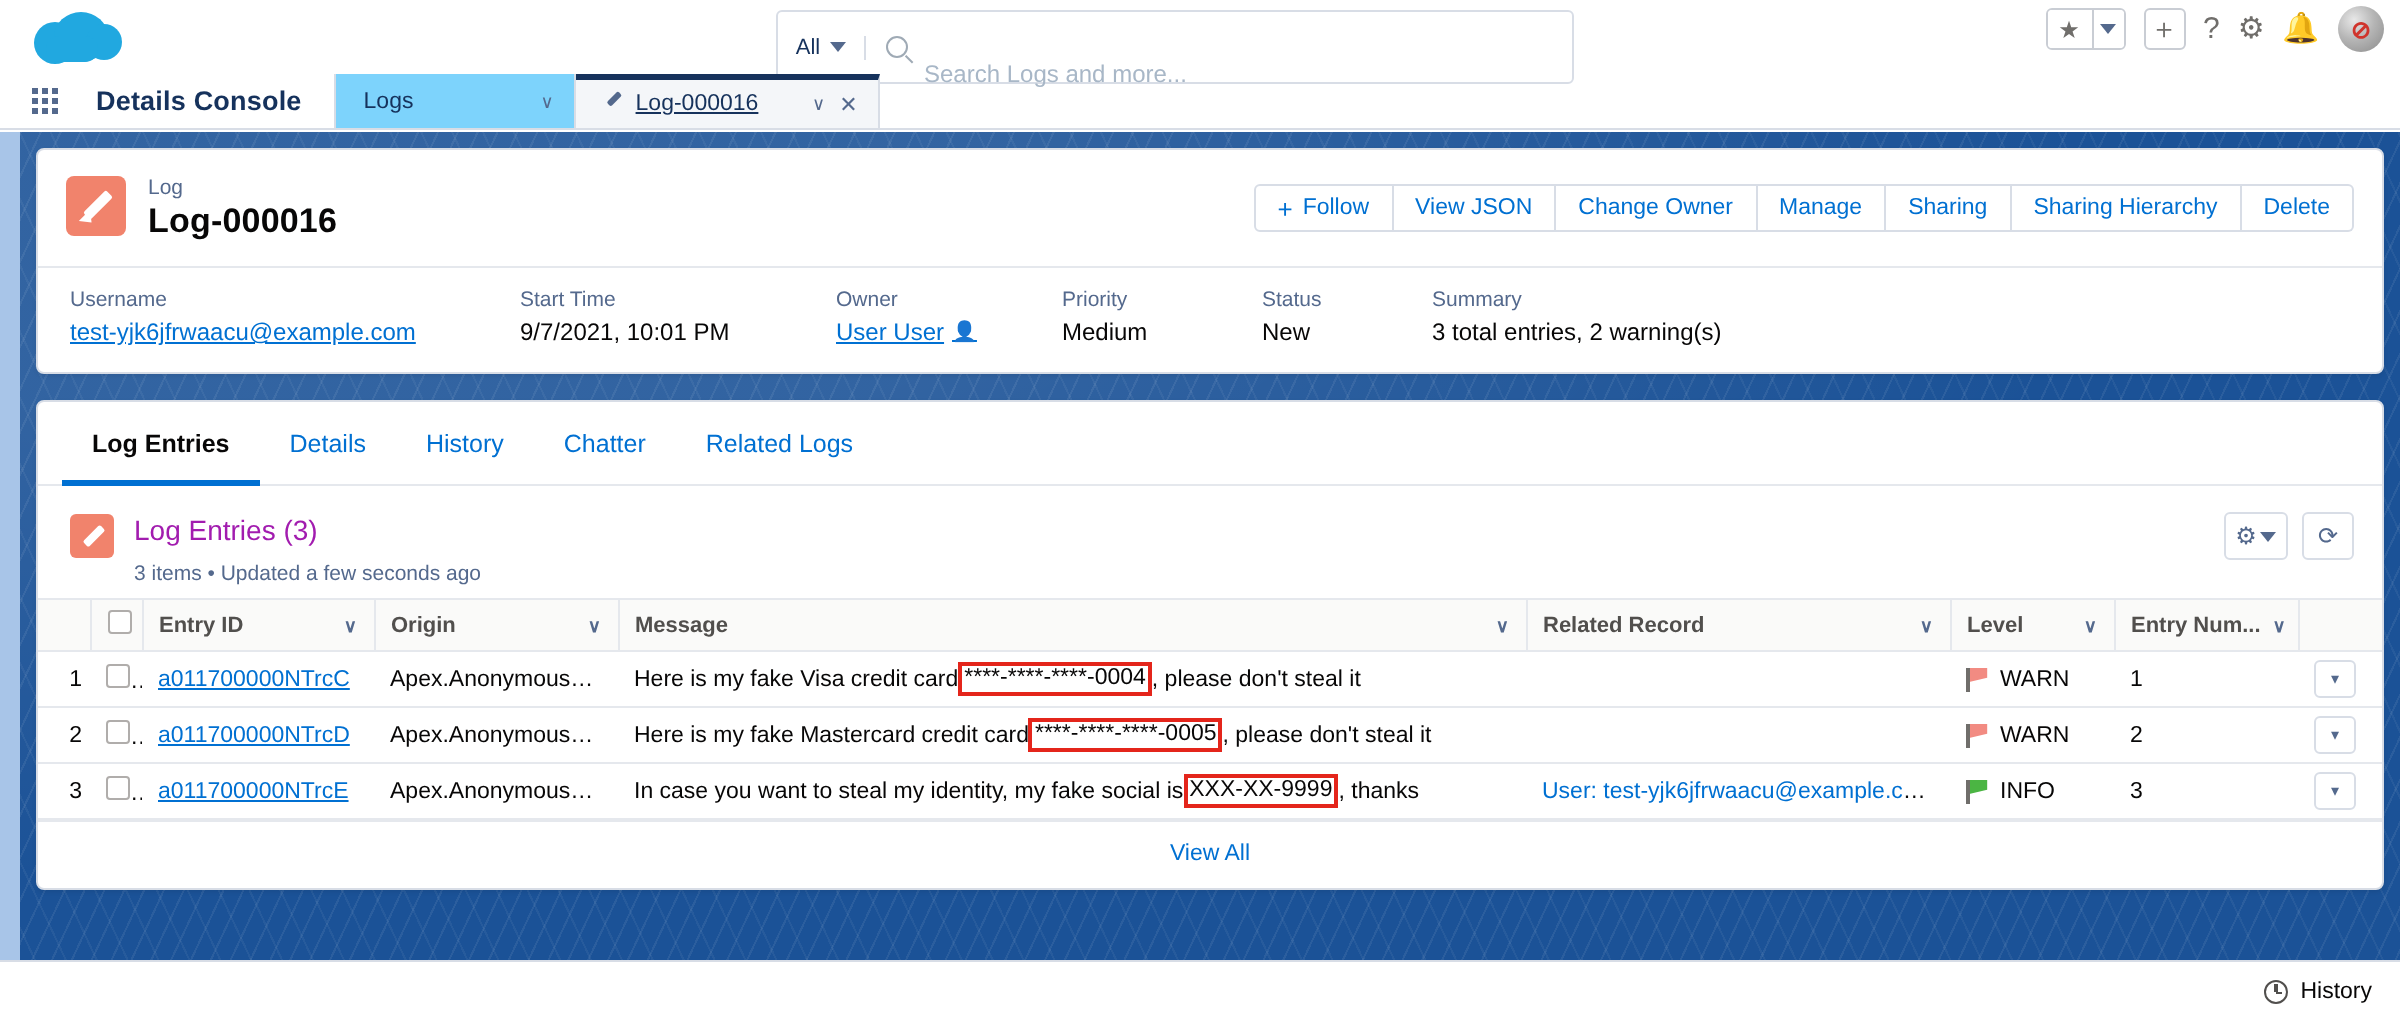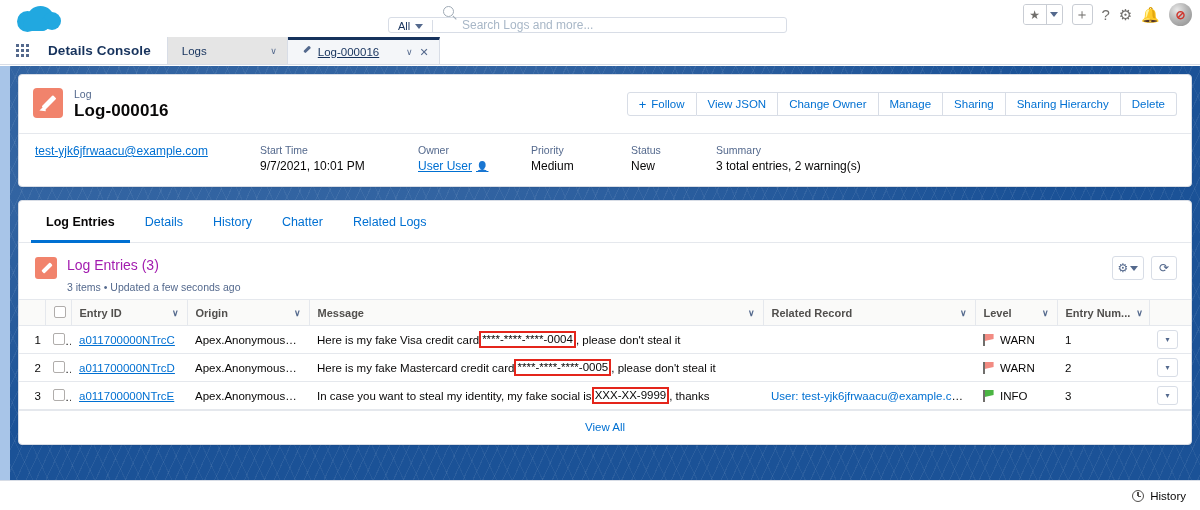--- a/index.html
+++ b/index.html
@@ -19,22 +19,22 @@
   .cloud-logo { width: 48px; height: 30px; margin-left: 14px; position: relative; }
   .cloud-logo .c1, .cloud-logo .c2, .cloud-logo .c3, .cloud-logo .c4 {
     position: absolute; background: #21a8e0; border-radius: 50%;
   }
   .cloud-logo .c1 { width: 21px; height: 21px; left: 3px; top: 8px; }
   .cloud-logo .c2 { width: 27px; height: 25px; left: 13px; top: 3px; }
   .cloud-logo .c3 { width: 18px; height: 18px; left: 29px; top: 9px; }
   .cloud-logo .c4 { width: 26px; height: 13px; left: 9px; top: 15px; border-radius: 8px; }
 
   .search-wrap {
-    position: absolute; left: 388px; top: 17px; width: 399px; height: 16px;
-    display: flex; align-items: flex-end;
+    position: absolute; left: 388px; top: 5px; width: 399px; height: 37px;
+    display: flex; align-items: center;
     border: 1px solid #d8dde6; border-radius: 3px; background: #fff;
   }
   .search-scope {
     width: 44px; display: flex; align-items: center; justify-content: center;
     gap: 5px; font-size: 11px; color: #16325c;
     border-right: 1px solid #d8dde6; cursor: pointer;
   }
   .caret-dn {
     width: 0; height: 0; border-left: 4px solid transparent;
     border-right: 4px solid transparent; border-top: 5px solid #54698d;
@@ -72,21 +72,21 @@
   .waffle-grid { display: grid; grid-template-columns: repeat(3, 3px); grid-gap: 2px; }
   .waffle-grid i { width: 3px; height: 3px; background: #54698d; display: block; }
   .app-name {
     font-size: 13.5px; font-weight: bold; color: #16325c;
     display: flex; align-items: center; padding: 0 16px 0 4px;
     border-right: 1px solid #d8dde6; letter-spacing: .1px;
   }
   .nav-tab {
     display: flex; align-items: center; font-size: 11.5px; color: #16325c;
     padding: 0 10px 0 14px; border-right: 1px solid #d8dde6;
-    min-width: 120px; cursor: pointer; position: relative; background: #e5e5e5;
+    min-width: 120px; cursor: pointer; position: relative; background: #7dd3fc;
   }
   .nav-tab .tab-caret { margin-left: auto; padding-left: 14px; color: #54698d; font-size: 9px; }
   .nav-tab.active {
     background: #f4f6f9; border-top: 3px solid #16325c; min-width: 152px;
   }
   .nav-tab.active .tab-label { text-decoration: underline; }
   .nav-tab .pencil {
     width: 10px; height: 10px; margin-right: 6px; flex: none;
     position: relative;
   }
@@ -344,20 +344,21 @@
             <button class="btn">Change Owner</button>
             <button class="btn">Manage</button>
             <button class="btn">Sharing</button>
             <button class="btn">Sharing Hierarchy</button>
             <button class="btn">Delete</button>
           </div>
         </div>
 
         <div class="rec-fields">
           <div class="rf" style="width:207px">
+            <div class="rf-label">Username</div>
             <div class="rf-value link">test-yjk6jfrwaacu@example.com</div>
           </div>
           <div class="rf" style="width:140px">
             <div class="rf-label">Start Time</div>
             <div class="rf-value">9/7/2021, 10:01 PM</div>
           </div>
           <div class="rf" style="width:95px">
             <div class="rf-label">Owner</div>
             <div class="rf-value link">
               <span class="txt" style="text-decoration:underline">User User</span>

